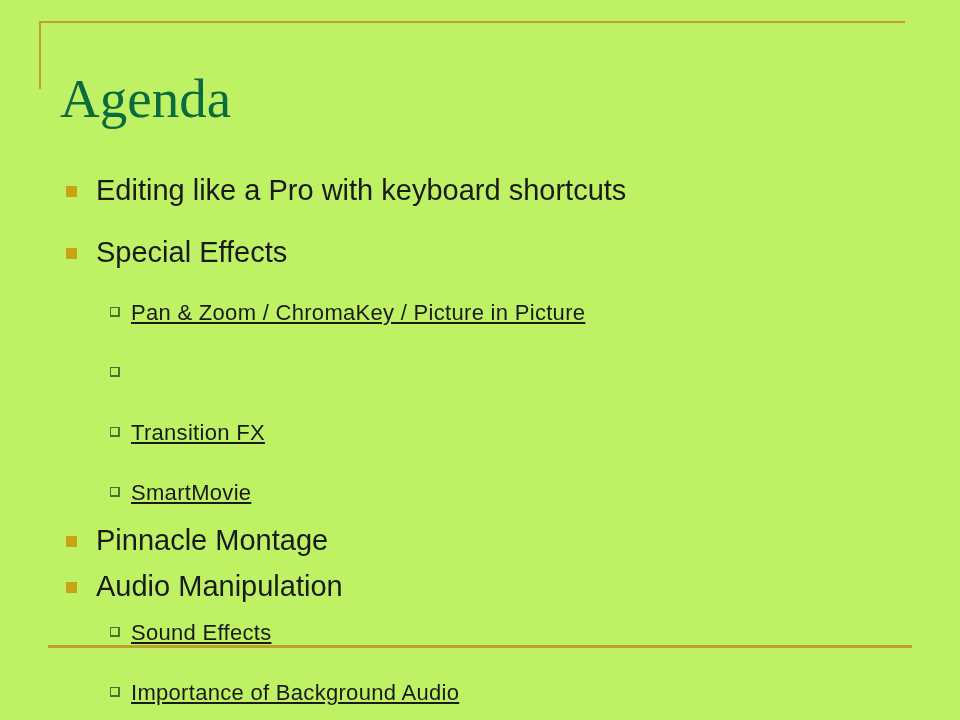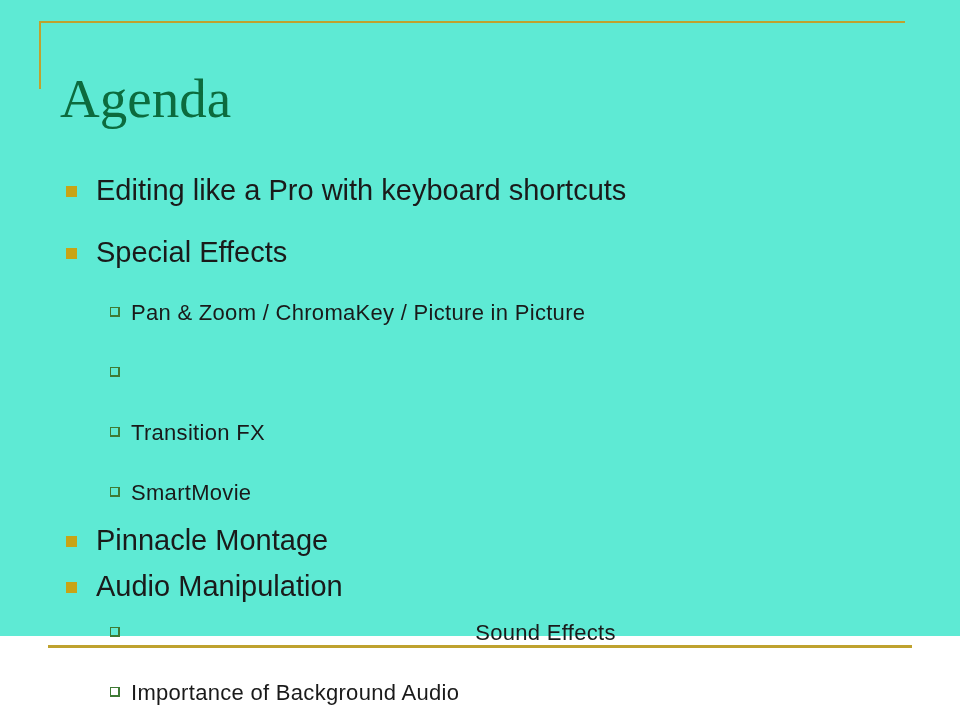--- a/index.html
+++ b/index.html
@@ -15,22 +15,22 @@
     overflow: hidden;
     position: relative;
     -webkit-font-smoothing: antialiased;
   }
 
   .slide {
     position: absolute;
     left: 0;
     top: 0;
     width: 960px;
-    height: 636px;
-    background: #5eead4;
+    height: 720px;
+    background: #bef264;
   }
 
   
   .rule-top {
     position: absolute;
     left: 39px;
     top: 21px;
     width: 866px;
     height: 2px;
     background: #bfa22e;
@@ -121,27 +121,28 @@
     border: 1.5px solid #3f7a34;
     border-right-width: 2.5px;
     border-bottom-width: 2.5px;
     background: transparent;
     display: block;
   }
   .lvl2 .label {
     display: inline-block;
     vertical-align: top;
     letter-spacing: 0.3px;
+    text-decoration: underline;
   }
 
   
   .gap-top-1 { margin-top: 2px; }
   .gap-before-pinnacle { margin-top: 4px; }
   .gap-before-audio { margin-top: 2px; }
-  .gap-before-sound { margin-top: 4px; text-align: center; }
+  .gap-before-sound { margin-top: 4px; }
 </style>
 </head>
 <body>
 
 <div class="slide">
 
   <div class="rule-top"></div>
   <div class="rule-left"></div>
 
   <h1 class="title">Agenda</h1>

